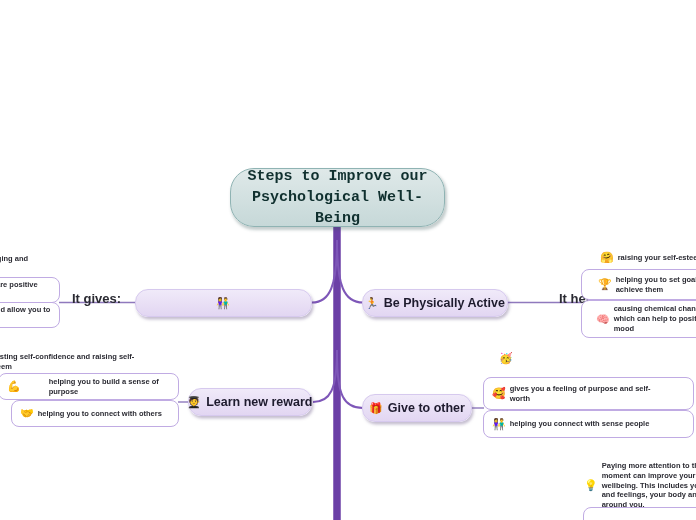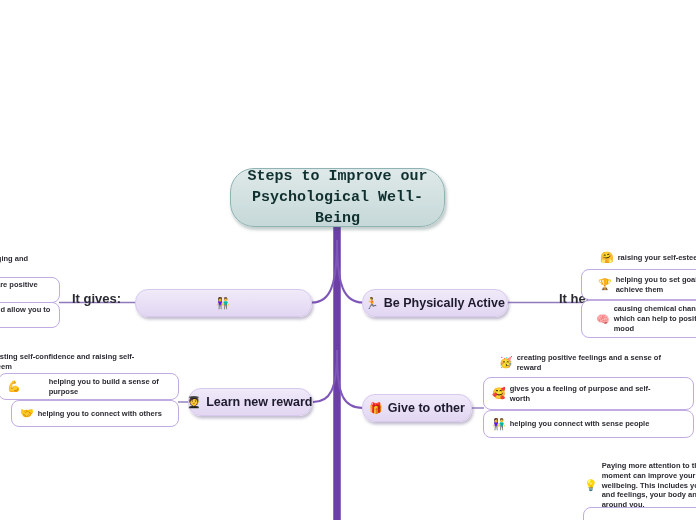--- a/index.html
+++ b/index.html
@@ -93,21 +93,20 @@
     <span class="emoji">💪</span>
     <span class="txt" style="width:148px;margin-left:24px;">helping you to build a sense of purpose</span>
   </div>
   <div class="sub subbox" style="left:11px;top:400px;width:168px;height:27px;">
     <span class="emoji">🤝</span>
     <span class="txt">helping you to connect with others</span>
   </div>
 
   <div class="sub" style="left:499px;top:353px;">
     <span class="emoji">🥳</span>
-    <span class="txt" style="width:157px;">creating positive feelings and a sense of reward</span>
   </div>
   <div class="sub subbox" style="left:483px;top:377px;width:211px;height:33px;">
     <span class="emoji">🥰</span>
     <span class="txt" style="width:157px;">gives you a feeling of purpose and self-worth</span>
   </div>
   <div class="sub subbox" style="left:483px;top:410px;width:211px;height:28px;">
     <span class="emoji">👫</span>
     <span class="txt">helping you connect with sense people</span>
   </div>
 

